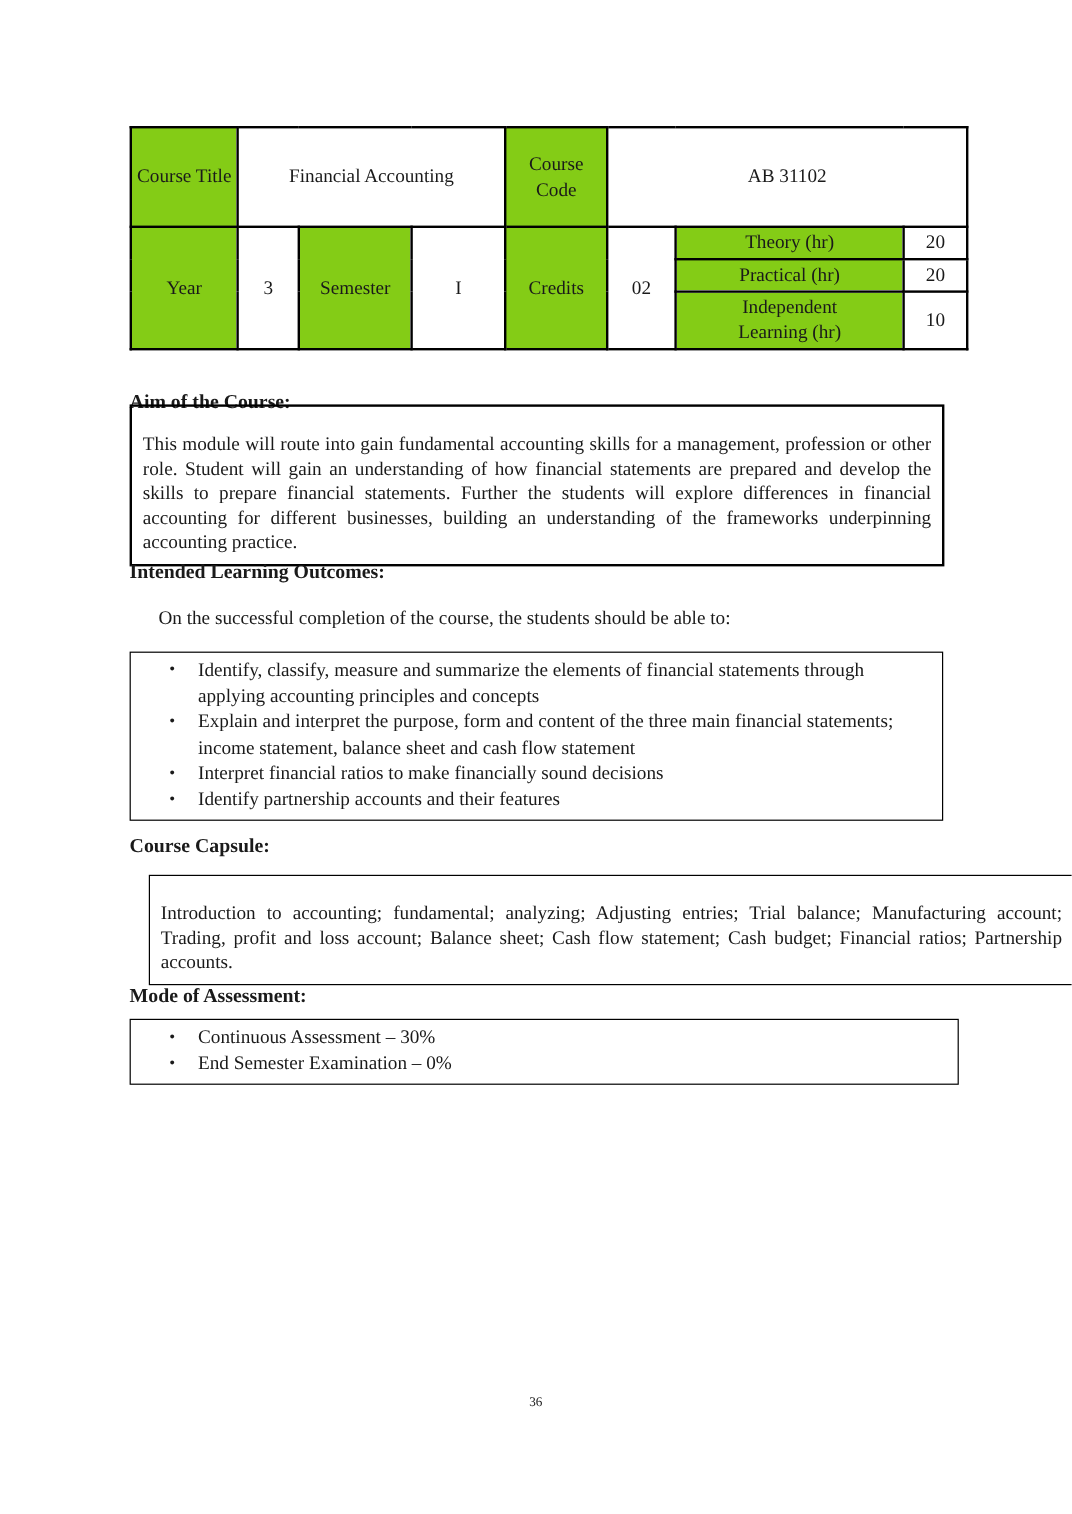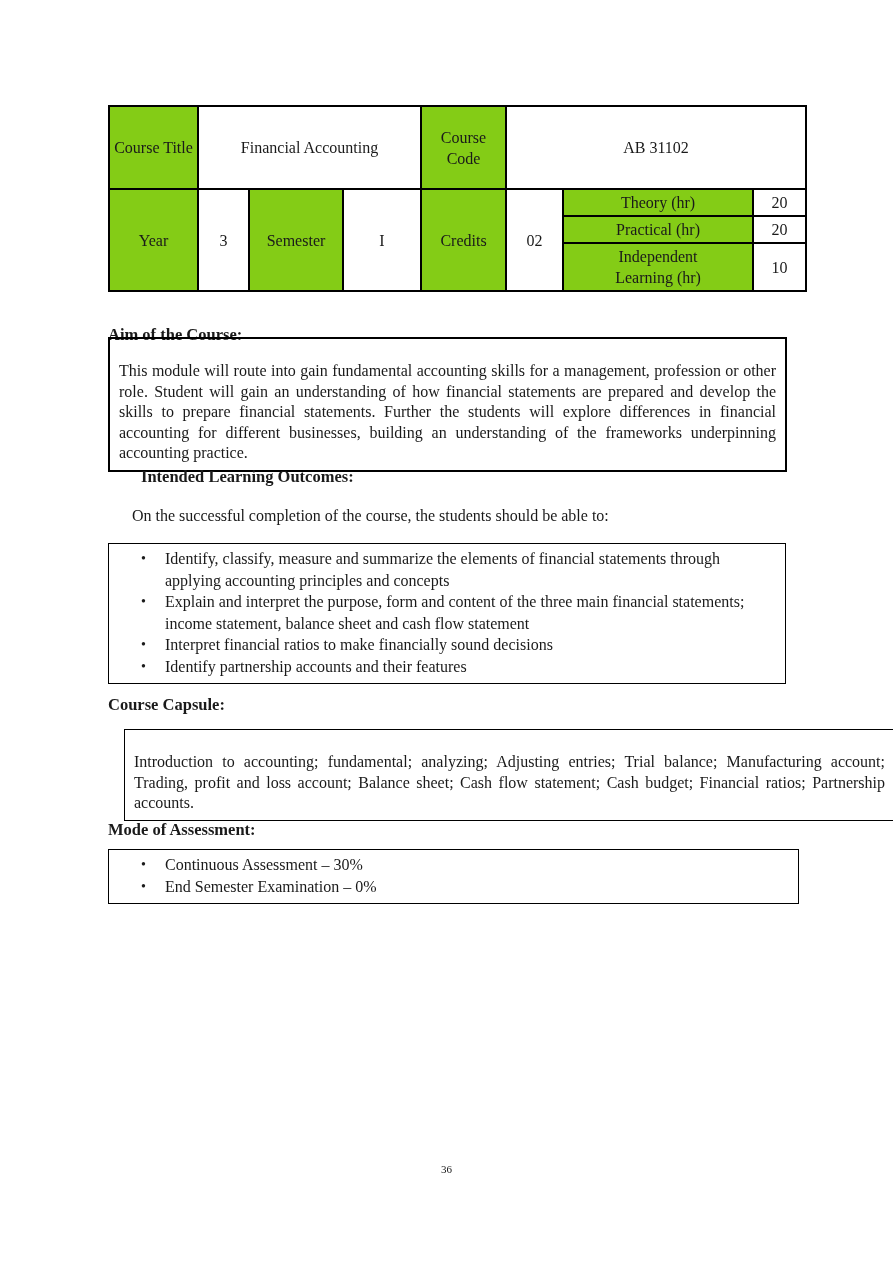--- a/index.html
+++ b/index.html
@@ -121,21 +121,21 @@
       </td>
       <td>10</td>
     </tr>
   </tbody>
 </table>
 
 <div class="section-heading abs" style="left:108px; top:301px;margin-top:24px;">Aim of the Course:</div>
 
 <div class="box box-thick body-text abs" style="left:108px; top:337px; width:679px;">This module will route into gain fundamental accounting skills for a management, profession or other role. Student will gain an understanding of how financial statements are prepared and develop the skills to prepare financial statements. Further the students will explore differences in financial accounting for different businesses, building an understanding of the frameworks underpinning accounting practice.</div>
 
-<div class="section-heading abs" style="left:108px; top:467px;margin-left:33px;">Intended Learning Outcomes:</div>
+<div class="section-heading abs" style="left:108px; top:467px;">Intended Learning Outcomes:</div>
 
 <div class="intro-line abs" style="left:108px; top:506px;">On the successful completion of the course, the students should be able to:</div>
 
 <div class="box list-box abs" style="left:108px; top:543px; width:678px;">
   <div class="li">
     <span class="bullet">•</span>
     <span class="li-text">Identify, classify, measure and summarize the elements of financial statements through applying accounting principles and concepts</span>
   </div>
   <div class="li">
     <span class="bullet">•</span>

